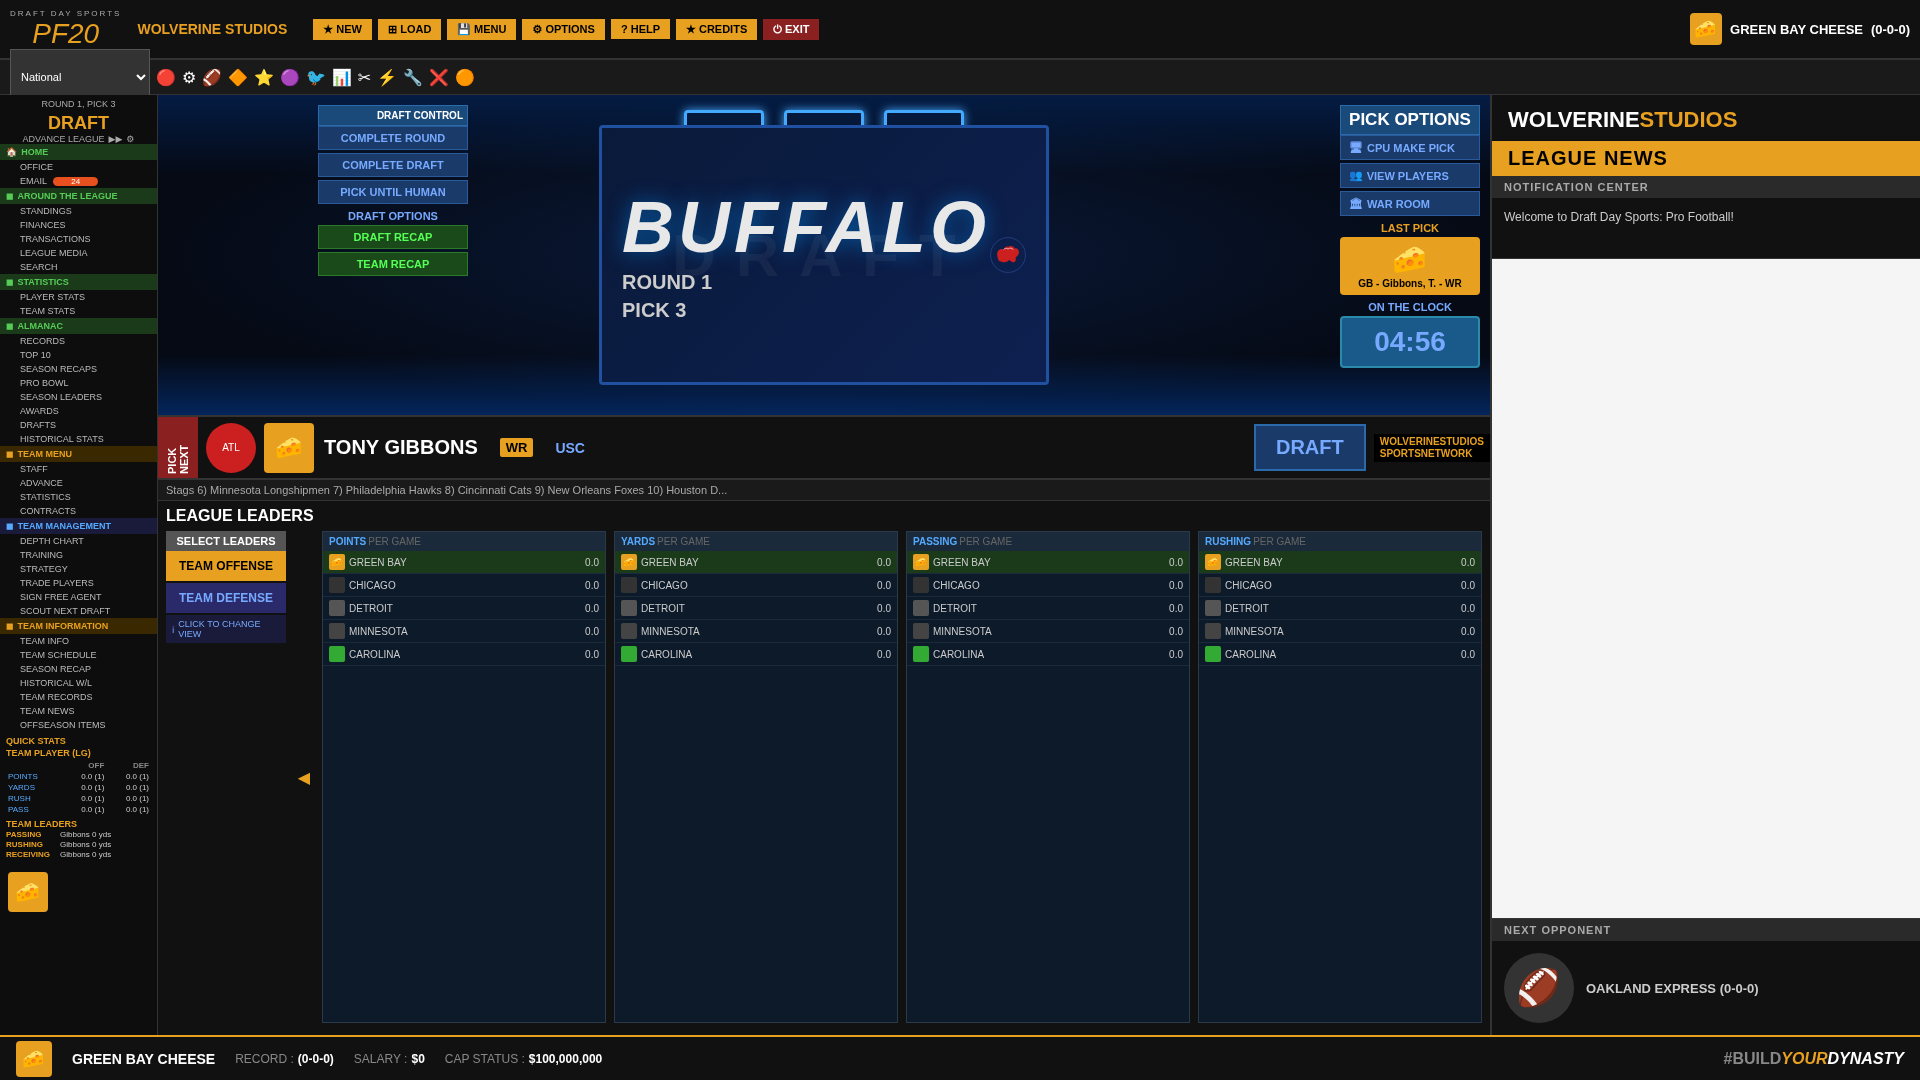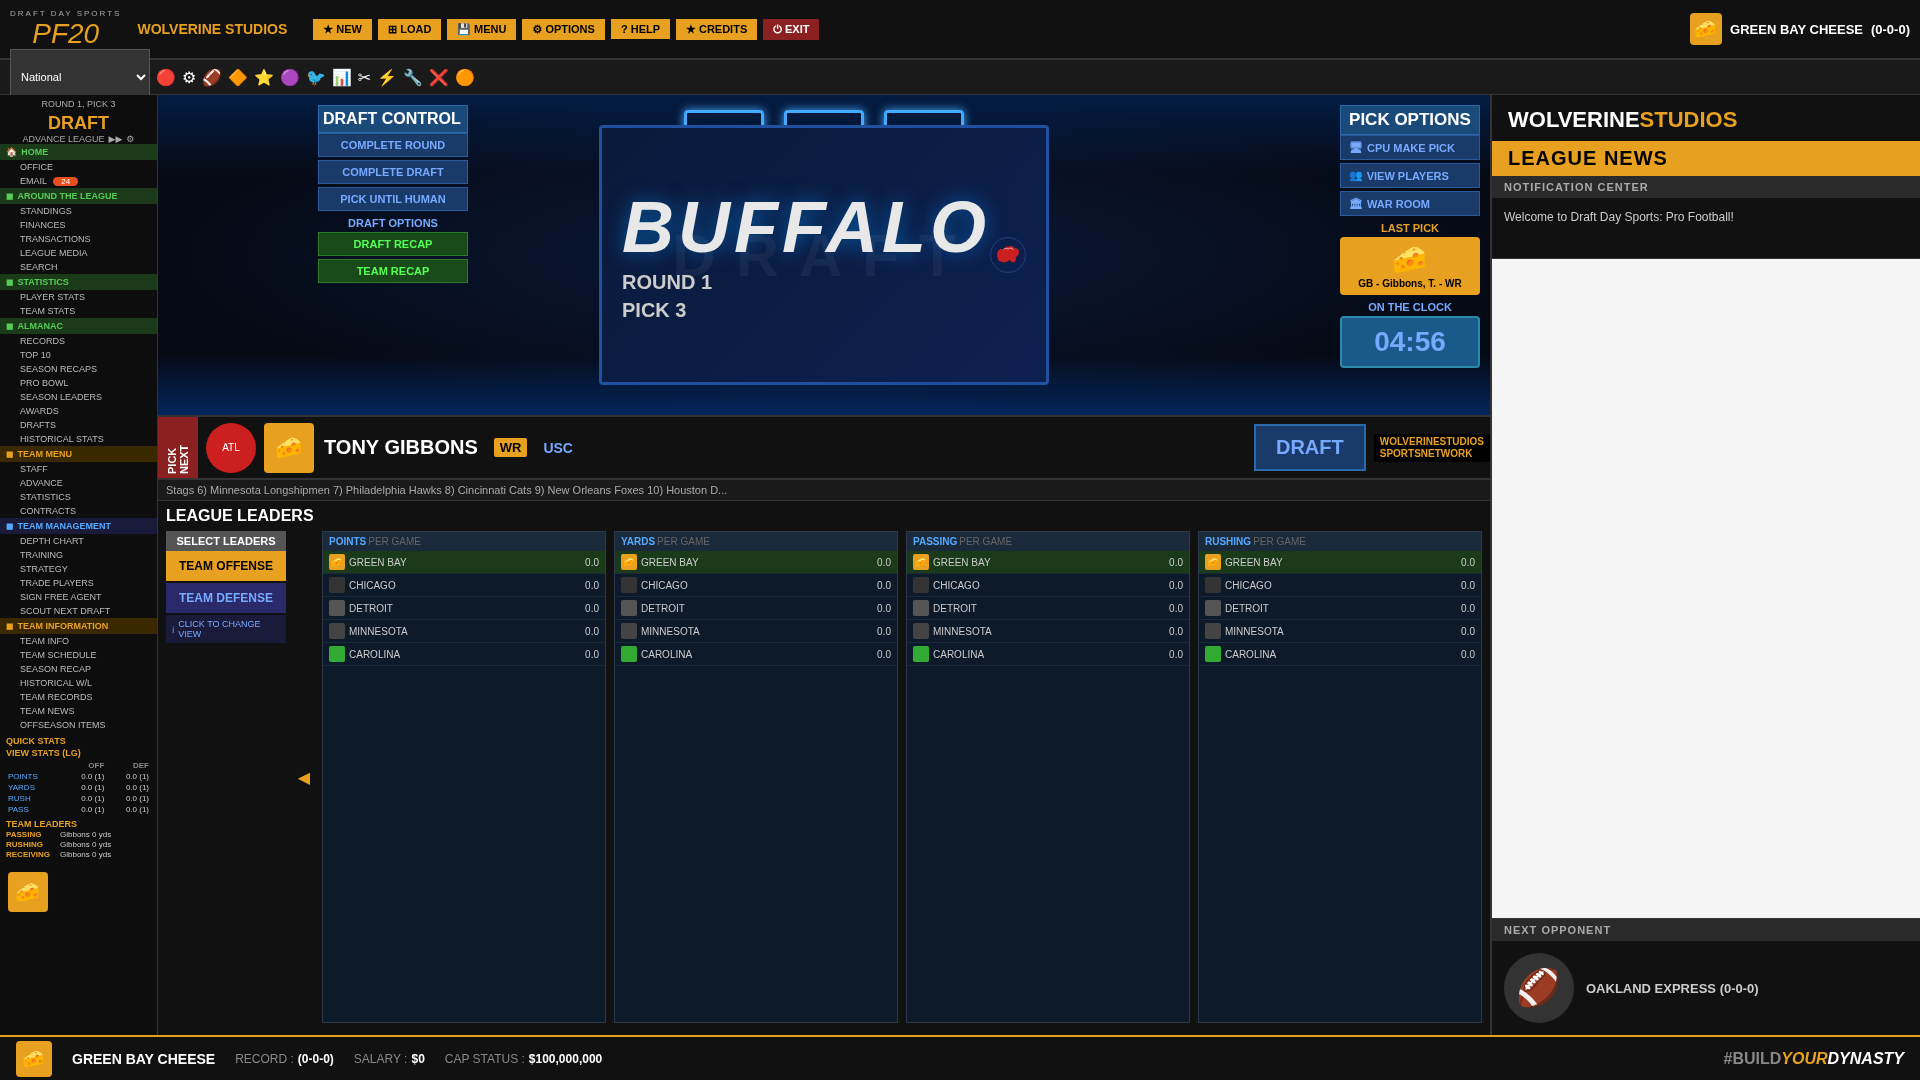--- a/index.html
+++ b/index.html
@@ -115,21 +115,21 @@
       padding: 2px 12px;
       color: #bbb;
       cursor: pointer;
       font-size: 9px;
     }
     .sidebar-item.indent { padding-left: 20px; }
     .sidebar-badge {
       background: #e85020;
       color: #fff; font-size: 8px;
       border-radius: 8px;
-      padding: 0 8px;
+      padding: 0 18px;
       margin-left: 4px;
     }
 
     
     .quick-stats {
       padding: 4px 6px;
     }
     .qs-title { color: #e8a020; font-size: 9px; font-weight: bold; margin-bottom: 2px; }
     .qs-table { width: 100%; font-size: 8px; border-collapse: collapse; }
     .qs-table th { color: #888; text-align: right; padding: 1px 2px; }
@@ -201,22 +201,22 @@
     .draft-control-panel {
       position: absolute;
       left: 160px;
       top: 10px;
       width: 150px;
       z-index: 10;
     }
     .panel-title {
       background: #1a4a7a;
       color: #fff;
-      text-align: left;
-      font-size: 16px; font-weight: bold;
+      text-align: right;
+      font-size: 10px; font-weight: bold;
       padding: 4px;
       border: 1px solid #2a6aaa;
     }
     .panel-btn {
       display: block; width: 100%;
       background: #1a3a6a;
       color: #7af;
       border: 1px solid #2a5a9a;
       padding: 5px;
       font-size: 11px; font-weight: bold;
@@ -302,21 +302,21 @@
     }
     .cheese-icon-small {
       width: 50px; height: 50px;
       background: #e8a020;
       border-radius: 4px;
       display: flex; align-items: center; justify-content: center;
       font-size: 22px;
       margin-right: 10px;
     }
     .next-pick-player {
-      display: flex; align-items: center; gap: 16px;
+      display: flex; align-items: center; gap: 22px;
     }
     .np-name { font-size: 20px; font-weight: bold; color: #fff; }
     .np-pos {
       background: #e8a020;
       color: #000; font-size: 13px; font-weight: bold;
       padding: 2px 6px; border-radius: 2px;
     }
     .np-school { font-size: 14px; color: #7af; font-weight: bold; }
     .draft-button {
       margin-left: auto;
@@ -640,21 +640,21 @@
     <div class="sidebar-item indent">TEAM INFO</div>
     <div class="sidebar-item indent">TEAM SCHEDULE</div>
     <div class="sidebar-item indent">SEASON RECAP</div>
     <div class="sidebar-item indent">HISTORICAL W/L</div>
     <div class="sidebar-item indent">TEAM RECORDS</div>
     <div class="sidebar-item indent">TEAM NEWS</div>
     <div class="sidebar-item indent">OFFSEASON ITEMS</div>
 
     <div class="quick-stats">
       <div class="qs-title">QUICK STATS</div>
-      <div class="qs-title">VIEW STATS (LG)</div>
+      <div class="qs-title">TEAM PLAYER (LG)</div>
       <table class="qs-table">
         <tbody>
             <tr>
               <th></th>
               <th>OFF</th>
               <th>DEF</th>
             </tr>
         <tr>
               <td class="left">POINTS</td>
               <td>0.0 (1)</td>

